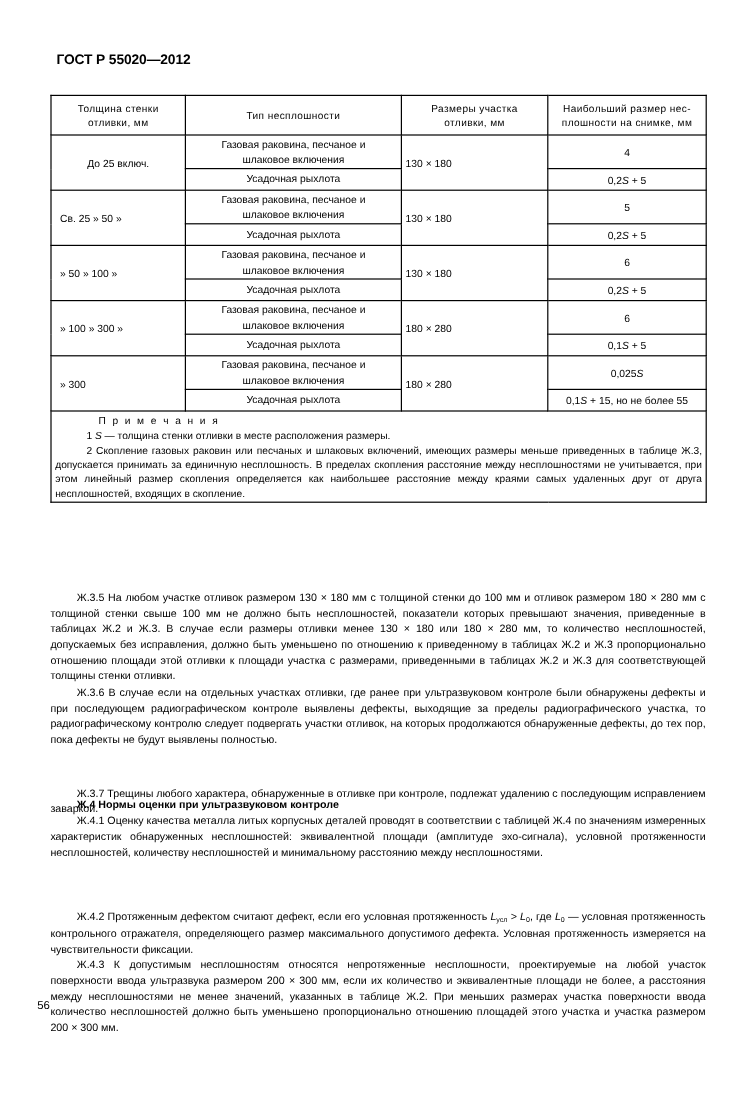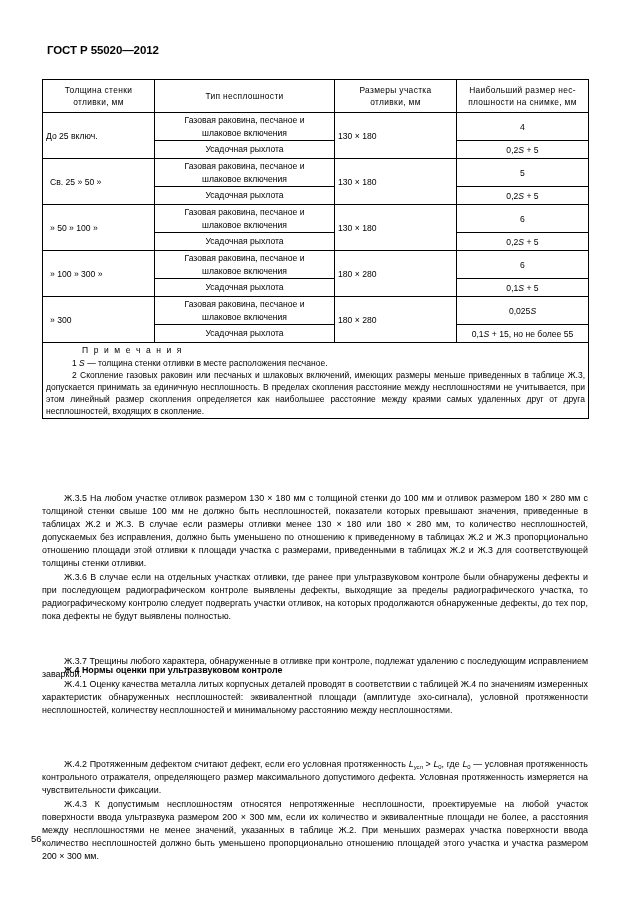--- a/index.html
+++ b/index.html
@@ -61,21 +61,21 @@
     height: 30px;
     letter-spacing: 0.35px;
     border-bottom-width: 1.4px;
   }
   .col-thick  { width: 112px; }
   .col-type   { width: 180px; }
   .col-size   { width: 122px; }
   .col-max    { width: 132px; }
 
   .c-thick {
-    text-align: left;
+    text-align: center;
     padding-right: 10px;
     font-size: 8.6px;
     white-space: nowrap;
   }
   .c-thick.lead {
     text-align: left;
     padding-left: 7px;
     margin-left: 40px;
   }
   .c-type {
@@ -249,21 +249,21 @@
         <td class="c-max"><span>0,025</span><i>S</i></td>
       </tr>
       <tr class="r-short">
         <td class="c-type">Усадочная рыхлота</td>
         <td class="c-max"><span>0,1</span><i>S</i><span> + 15, но не более 55</span></td>
       </tr>
 
       <tr>
         <td class="notes-cell" colspan="4">
           <span class="notes-title">П р и м е ч а н и я</span>
-          <span class="note-line justified"><span>1 </span><i>S</i><span> — толщина стенки отливки в месте расположения песчаное.</span></span>
+          <span class="note-line justified"><span>1 </span><i>S</i><span> — толщина стенки отливки в месте расположения размеры.</span></span>
           <span class="note-line">2 Скопление  газовых  раковин  или  песчаных и шлаковых включений, имеющих размеры меньше приведенных в таблице Ж.3, допускается принимать за единичную несплошность. В пределах скопления расстояние  между  несплошностями не учитывается, при этом линейный размер скопления определяется как  наибольшее  расстояние  между  краями  самых удаленных друг от друга несплошностей, входящих в скопление.</span>
         </td>
       </tr>
     </tbody>
   </table>
 
   <div class="body-text" style="top:492px;">
     <p class="last-left">Ж.3.5 На любом участке отливок размером 130 × 180 мм с толщиной стенки до 100 мм и отливок размером 180 × 280 мм с толщиной стенки свыше 100 мм не должно быть несплошностей, показатели которых превышают значения, приведенные в таблицах Ж.2 и Ж.3. В случае если размеры отливки менее  130 × 180 или 180 × 280 мм, то количество несплошностей, допускаемых без исправления, должно быть уменьшено по отношению к приведенному в таблицах Ж.2 и Ж.3 пропорционально отношению площади этой отливки к площади  участка с размерами, приведенными в таблицах Ж.2 и Ж.3 для соответствующей толщины стенки отливки.</p>
   </div>
 

